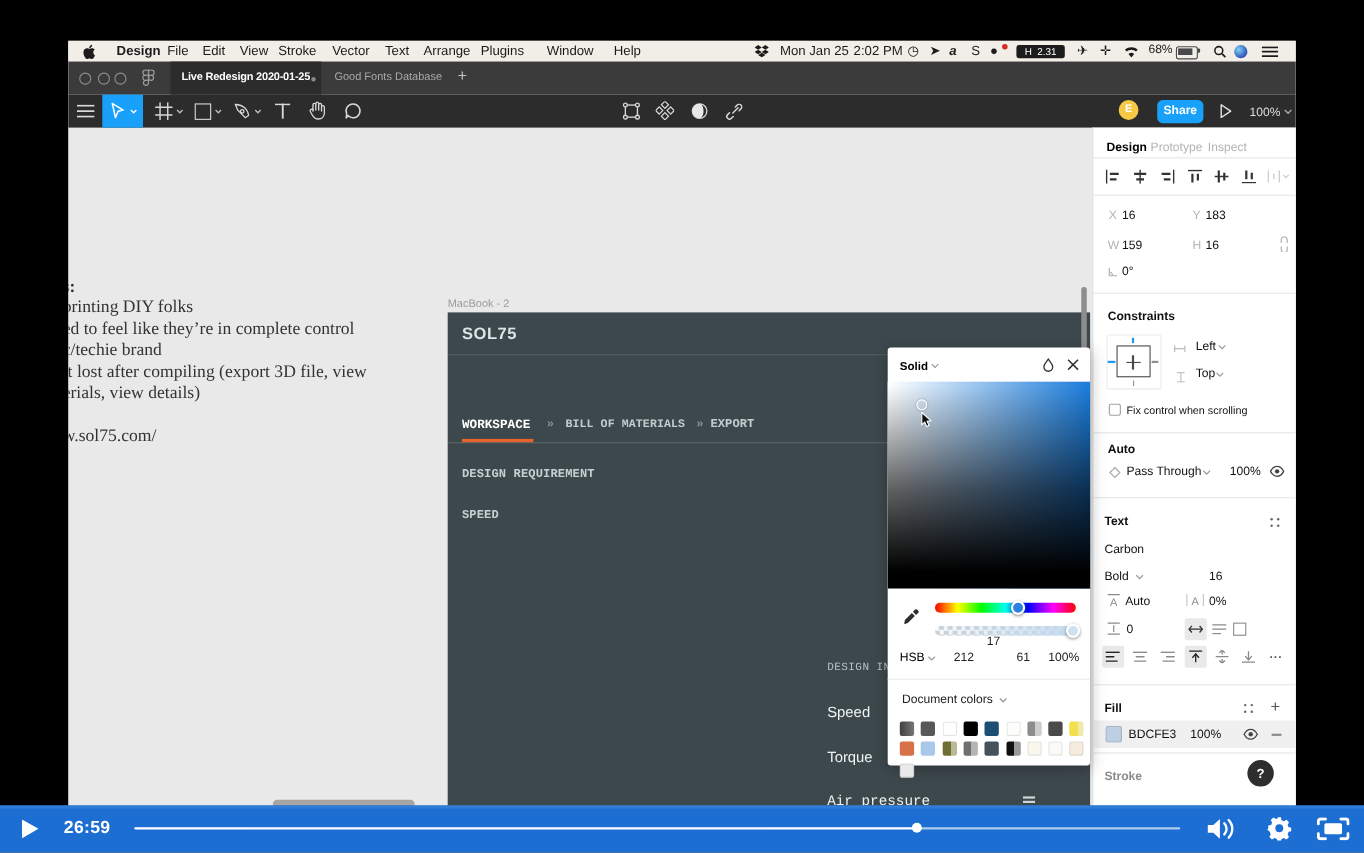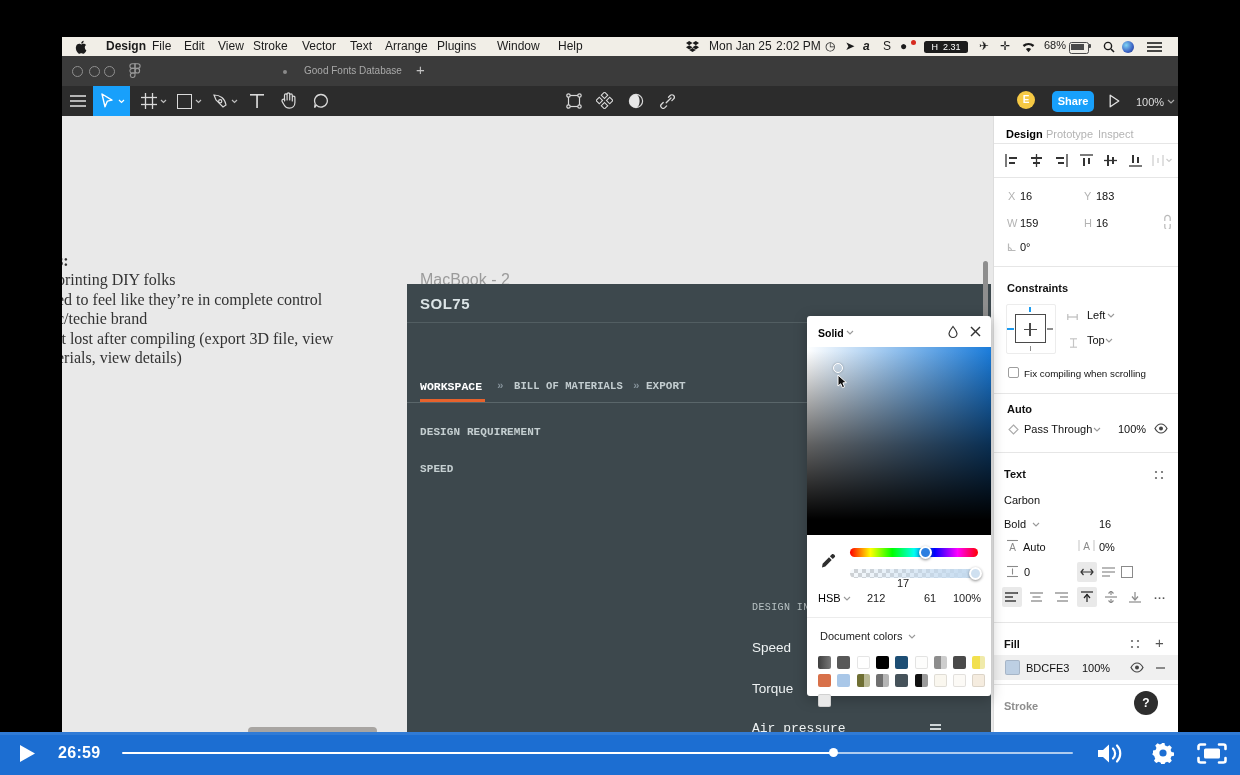--- a/index.html
+++ b/index.html
@@ -98,20 +98,21 @@
     <span class="tl" style="left:42px"></span>
     <svg class="a" style="left:67px;top:7px" width="12" height="17" viewBox="0 0 12 17">
       <g fill="none" stroke="#9a9a9a" stroke-width="1.1">
         <path d="M3.2.8h2.8v4.6H3.2a2.3 2.3 0 1 1 0-4.6z"></path>
         <path d="M6 .8h2.8a2.3 2.3 0 1 1 0 4.6H6z"></path>
         <path d="M3.2 5.4H6V10H3.2a2.3 2.3 0 1 1 0-4.6z"></path>
         <circle cx="8.3" cy="7.7" r="2.3"></circle>
         <path d="M3.2 10H6v2.3A2.3 2.3 0 1 1 3.2 10z"></path>
       </g>
     </svg>
+    <div id="activetab">Live Redesign 2020-01-25</div>
     <span class="a" style="left:221px;top:13.5px;width:4px;height:4px;background:#8a8a8a;border-radius:50%"></span>
     <span class="a" style="left:242px;top:0;color:#a9a9a9;font-size:10px;line-height:30px">Good Fonts Database</span>
     <span class="a" style="left:354px;top:0;color:#c2c2c2;font-size:15px;line-height:28px">+</span>
   </div>
   <div id="toolbar">
     <svg class="a" style="left:8px;top:9px" width="16" height="12" viewBox="0 0 16 12">
         <g stroke="#d9d9d9" stroke-width="1.6">
           <line x1="0" y1="1" x2="16" y2="1"></line>
           <line x1="0" y1="6" x2="16" y2="6"></line>
           <line x1="0" y1="11" x2="16" y2="11"></line>
@@ -200,23 +201,24 @@
   </div>
   <div class="a" style="left:0;top:214px;width:310px;height:180px;overflow:hidden">
     <div style="margin-left:-5px;font-family:'Liberation Serif',serif;font-size:16px;line-height:19.4px;color:#333;white-space:nowrap">
       <div style="font-weight:bold">s:</div>
       <div>printing DIY folks</div>
       <div>ed to feel like they’re in complete control</div>
       <div>c/techie brand</div>
       <div>it lost after compiling (export 3D file, view</div>
       <div>erials, view details)</div>
       <div>&nbsp;</div>
+      <div>w.sol75.com/</div>
     </div>
   </div>
-  <div class="a" style="left:358px;top:234px;color:#9b9b9b;font-size:16px">MacBook - 2</div>
+  <div class="a" style="left:345px;top:234px;color:#9b9b9b;font-size:10px">MacBook - 2</div>
   <div id="mock" class="a" style="left:345px;top:247px;width:584px;height:451px;background:#3d484d;overflow:hidden">
     <div class="a" style="left:13px;top:11px;color:#dbe4e6;font-size:15px;font-weight:bold;letter-spacing:.5px;font-family:'Liberation Sans',sans-serif">SOL75</div>
     <div class="a" style="left:0;top:38px;width:584px;height:1px;background:#525e62"></div>
     <div class="a" style="left:0;top:96px;width:584px;height:14px;font-family:'Liberation Mono',monospace;font-size:11px;font-weight:bold;white-space:nowrap">
       <span class="a" style="left:13px;color:#fff;font-size:11.5px">WORKSPACE</span>
       <span class="a" style="left:90px;color:#85929a">»</span>
       <span class="a" style="left:107px;color:#c3cdd0;font-size:10.5px;letter-spacing:.1px">BILL OF MATERIALS</span>
       <span class="a" style="left:226px;color:#85929a">»</span>
       <span class="a" style="left:239px;color:#c3cdd0">EXPORT</span>
     </div>
@@ -334,21 +336,21 @@
           <line x1="1" y1="0.8" x2="8" y2="0.8"></line>
           <line x1="4.5" y1="0.8" x2="4.5" y2="9.2"></line>
           <line x1="1" y1="9.2" x2="8" y2="9.2"></line>
         </g>
       </svg>
     <span class="a" style="left:93px;top:218px">Top</span>
     <svg class="a" style="left:111px;top:222px" width="8" height="6" viewBox="0 0 8 6">
         <path d="M1 1l3 3 3-3" fill="none" stroke="#999" stroke-width="1.1"></path>
       </svg>
     <div class="a" style="left:14px;top:251px;width:9px;height:9px;border:1.3px solid #9e9e9e;border-radius:2px;background:#fff"></div>
-    <span class="a" style="left:30px;top:251.5px;font-size:9.8px">Fix compiling when scrolling</span>
+    <span class="a" style="left:30px;top:251.5px;font-size:9.8px">Fix control when scrolling</span>
     <div class="sep" style="top:277px"></div>
     <span class="a b" style="left:13px;top:287px">Auto</span>
     <svg class="a" style="left:14px;top:308px" width="11" height="11" viewBox="0 0 11 11">
         <path d="M5.5 1L10 5.5 5.5 10 1 5.5z" fill="none" stroke="#aaa" stroke-width="1.1"></path>
       </svg>
     <span class="a" style="left:30px;top:307px">Pass Through</span>
     <svg class="a" style="left:99px;top:311px" width="8" height="6" viewBox="0 0 8 6">
         <path d="M1 1l3 3 3-3" fill="none" stroke="#999" stroke-width="1.1"></path>
       </svg>
     <span class="a" style="left:124px;top:307px">100%</span>

